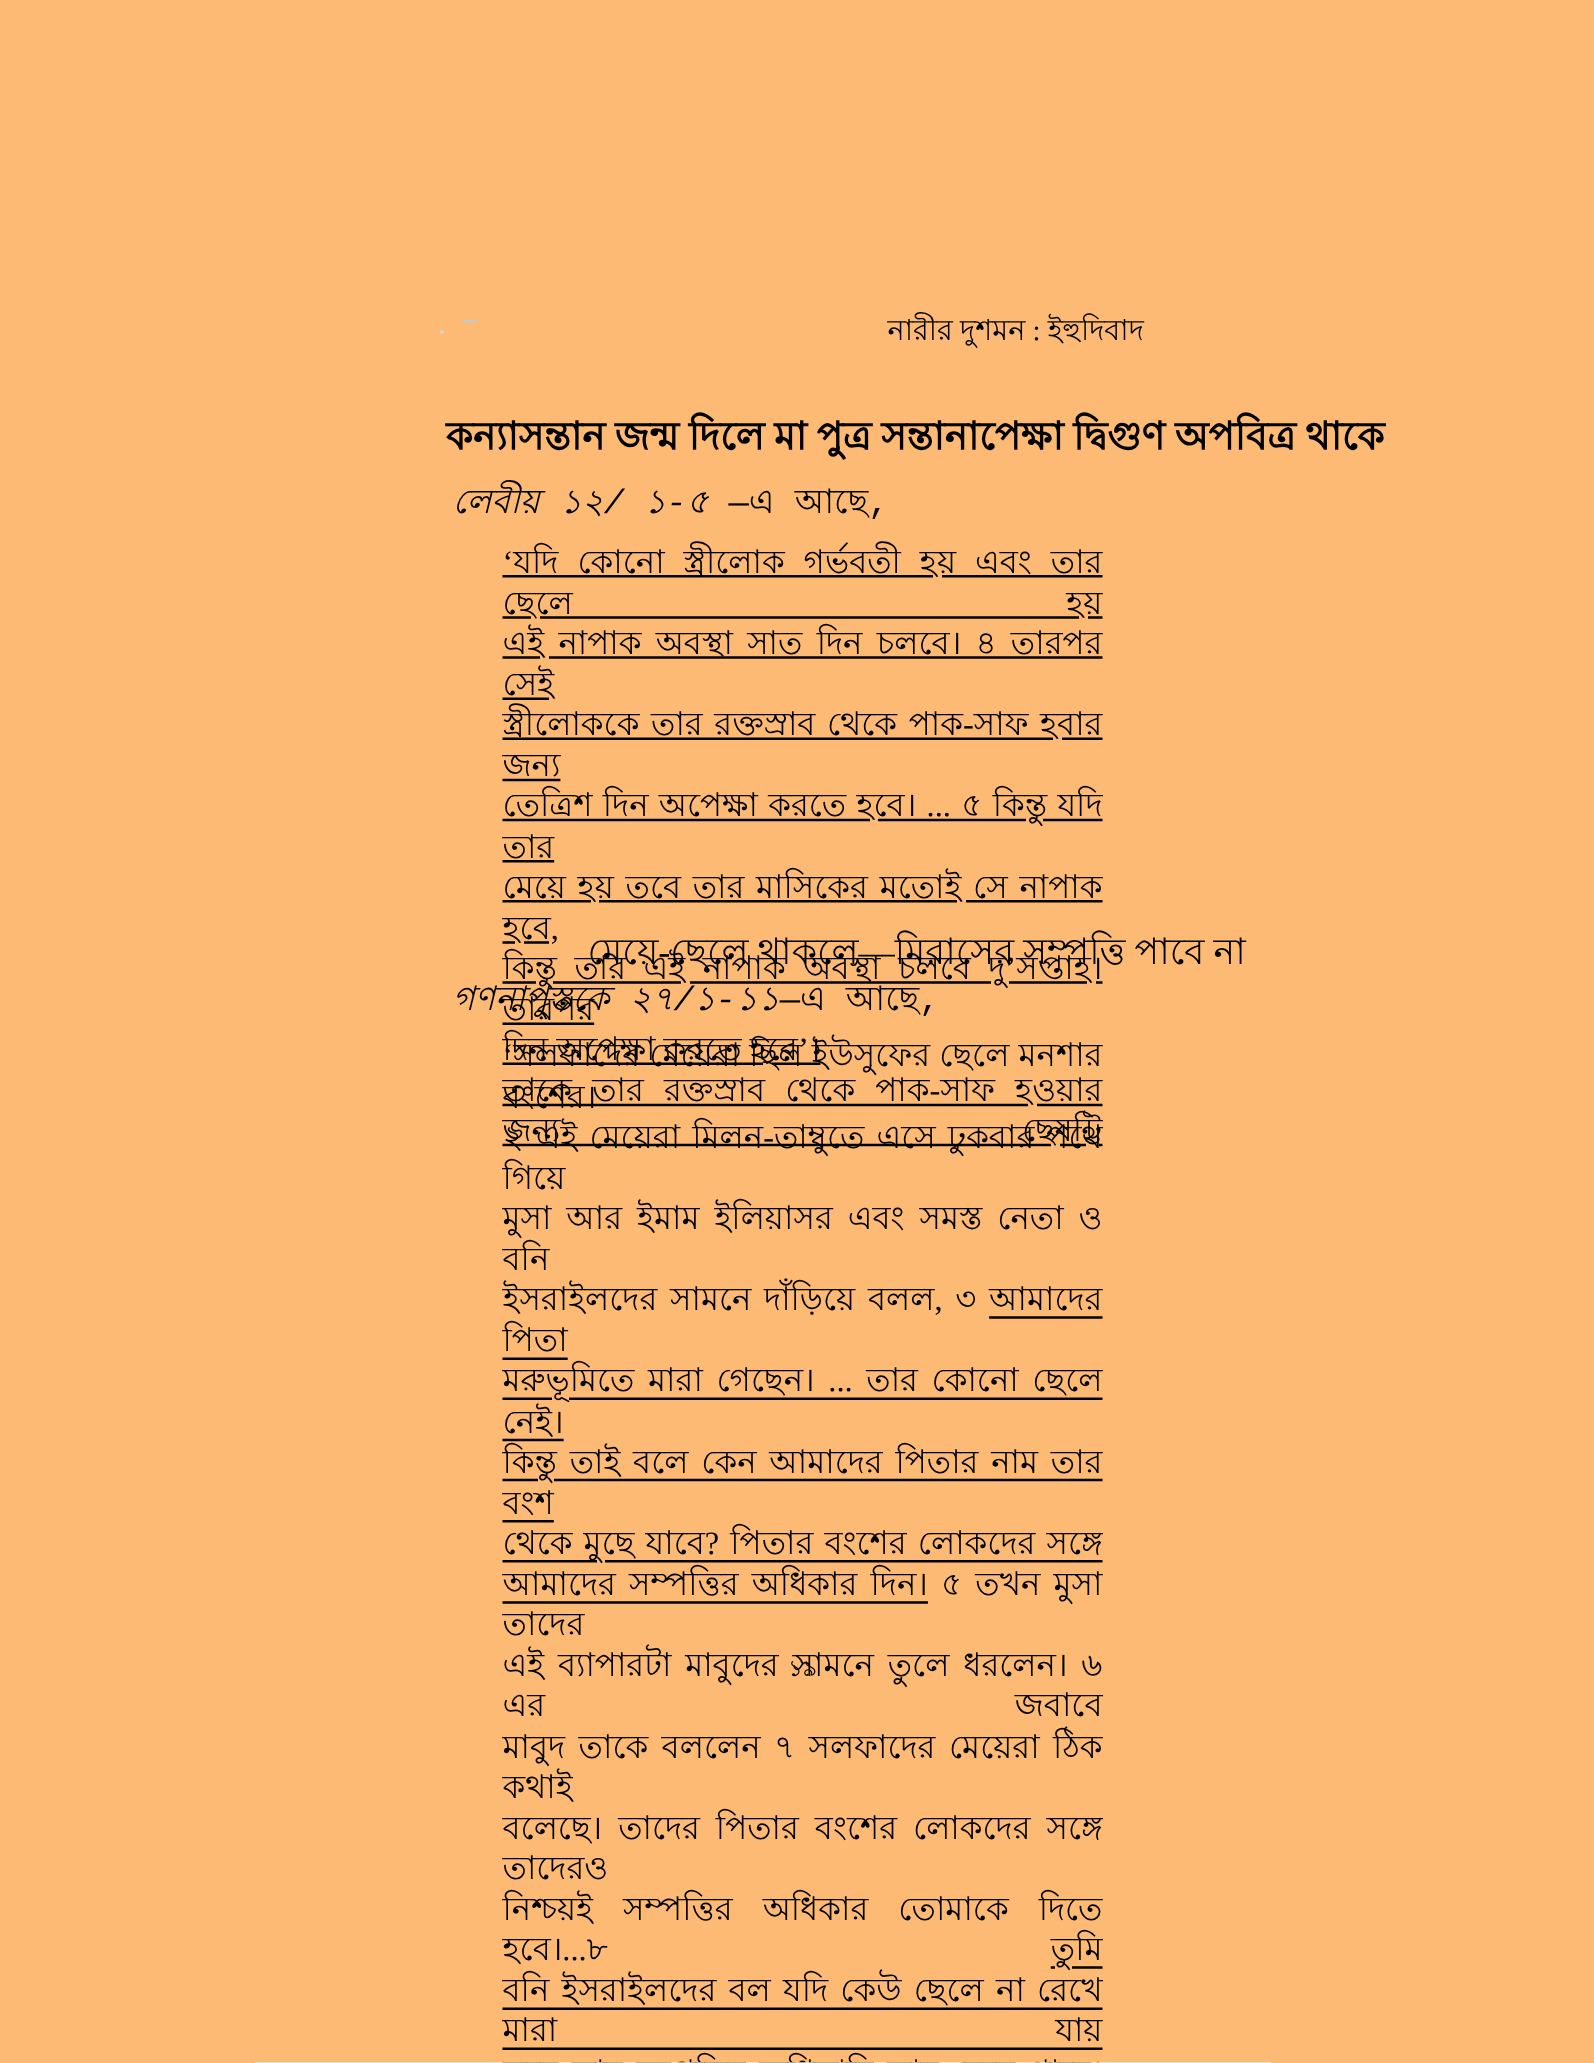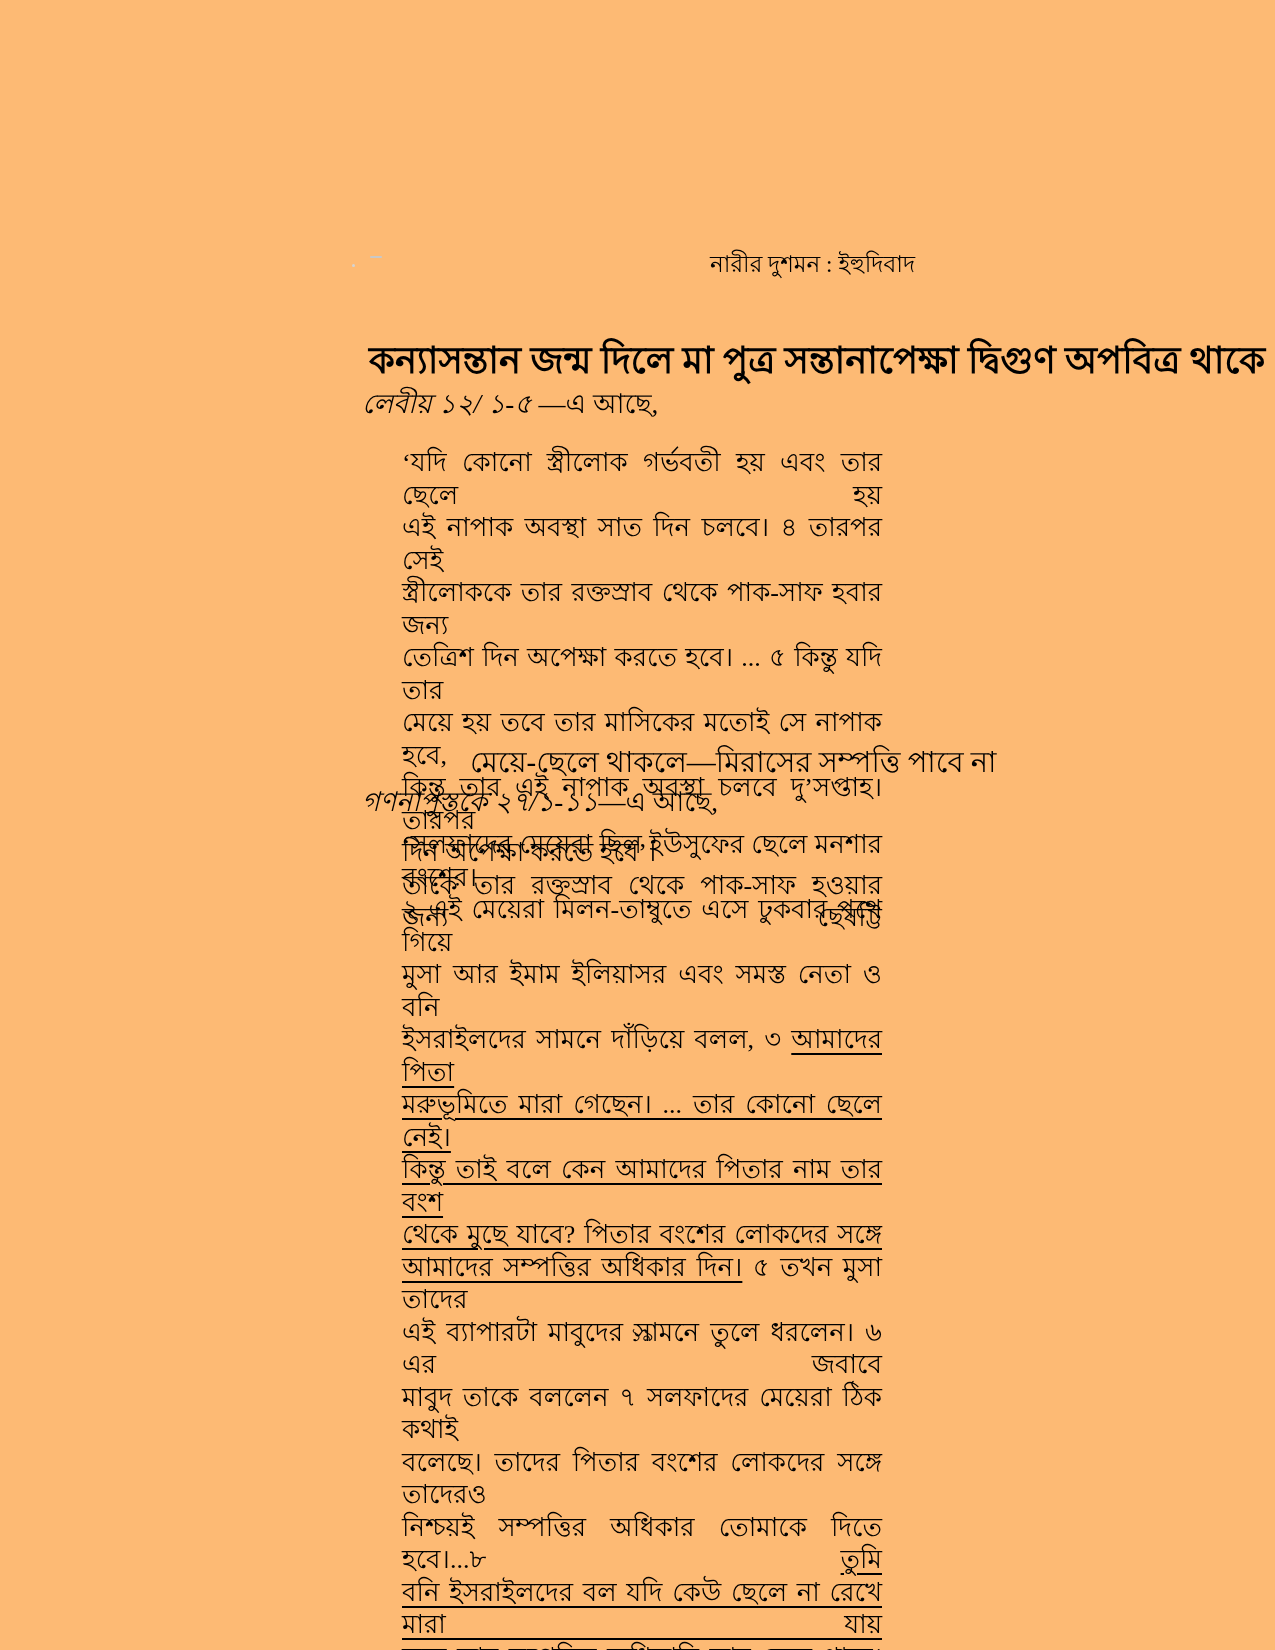--- a/index.html
+++ b/index.html
@@ -37,22 +37,22 @@
     left: 352px;
     width: 3px;
     height: 3px;
     background: #d4d4d4;
     border-radius: 50%;
   }
   .heading-1 {
     position: absolute;
     top: 331px;
     left: 357px;
-    margin: 12px;
-    font-size: 37px;
+    margin: 0;
+    font-size: 31px;
     font-weight: bold;
     white-space: nowrap;
     line-height: 36px;
     text-align: right;
   }
   .heading-2 {
     position: absolute;
     top: 741px;
     left: 467px;
     margin: 3px;
@@ -61,31 +61,32 @@
     white-space: nowrap;
     line-height: 36px;
   }
   .source-line {
     position: absolute;
     left: 362px;
     margin: 0;
     font-size: 27px;
     line-height: 32px;
     white-space: nowrap;
+    font-family: Liberation Mono, monospace;
   }
   .source-1 { top: 388px; }
   .source-2 { top: 786px; }
   .source-ref { font-style: italic; }
   .quote {
     position: absolute;
     left: 402px;
     width: 480px;
     font-size: 26px;
   }
-  .quote-1 { top: 447px; }
+  .quote-1 { top: 434px; text-decoration: underline; }
   .quote-2 { top: 829px; }
   .quote-line {
     line-height: 32.5px;
     text-align: justify;
     text-align-last: justify;
   }
   .quote-line.flush {
     text-align-last: left;
   }
   .uline {

